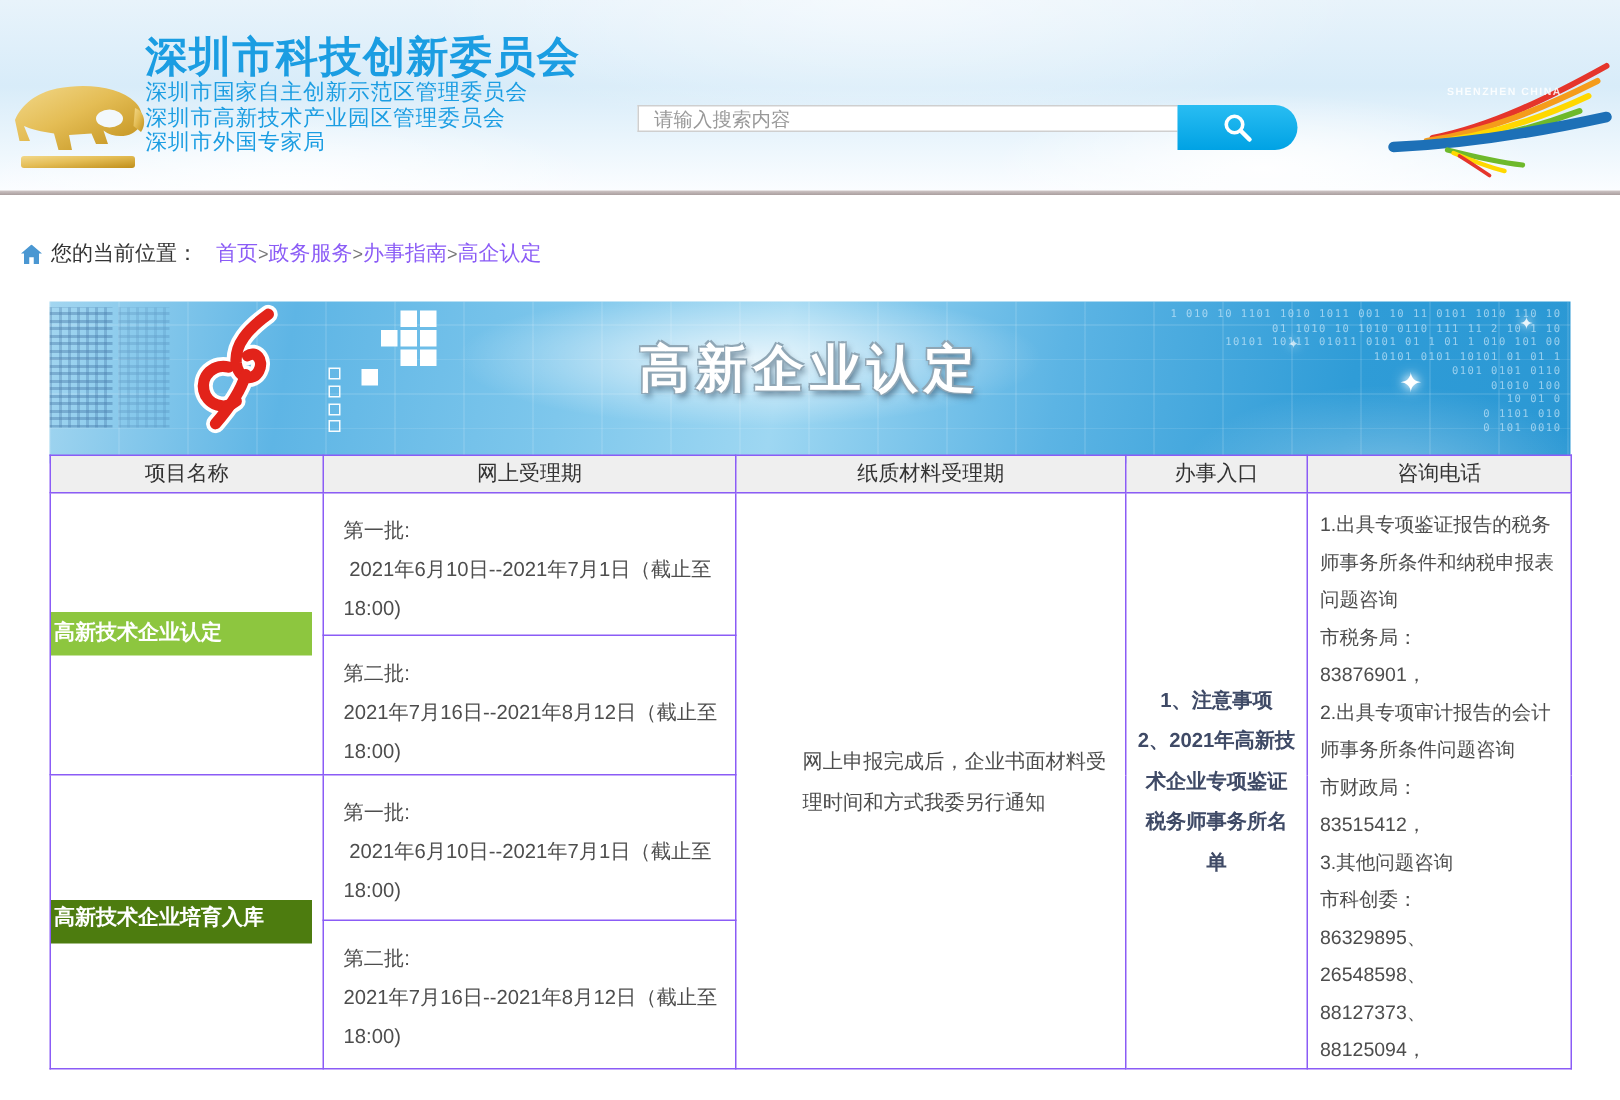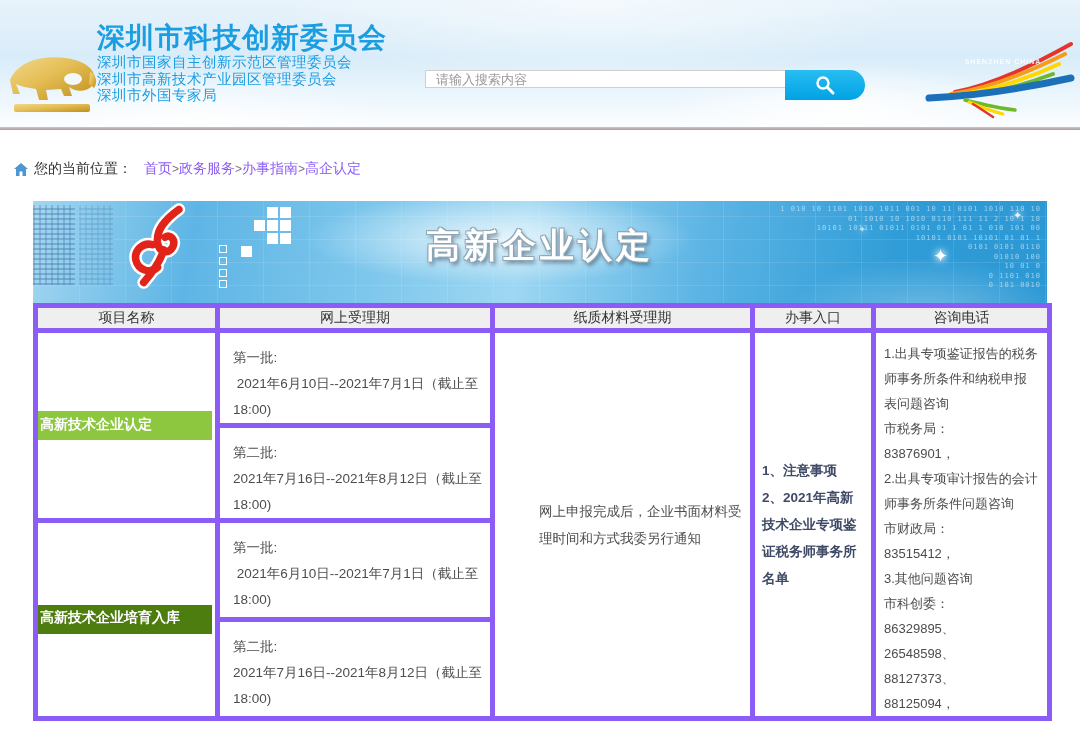--- a/index.html
+++ b/index.html
@@ -100,21 +100,21 @@
   .spark { position:absolute; color:#fff; z-index:3; text-shadow:0 0 6px #fff,0 0 10px rgba(255,255,255,.9); }
   .spark1 { left:900px; top:44px; font-size:18px; }
   .spark2 { left:980px; top:8px;  font-size:11px; opacity:.9; }
   .spark3 { left:826px; top:24px; font-size:8px;  opacity:.7; }
 
   
   .info-table {
     position:absolute; left:33px; top:303px; width:1014px;
     border-collapse:collapse; table-layout:fixed;
   }
-  .info-table th, .info-table td { border:5px solid #8b5cf6; }
+  .info-table th, .info-table td { border:1px solid #8b5cf6; }
   .info-table th {
     background:#efefef; height:25px; font-size:14px; font-weight:normal; color:#333;
     text-align:center;
   }
   col.c1 { width:182px; } col.c2 { width:275px; } col.c3 { width:260px; }
   col.c4 { width:121px; } col.c5 { width:176px; }
 
   td.project-cell { vertical-align:middle; padding:0; }
   .band {
     width:174px; height:29px; line-height:26px; color:#fff; font-weight:bold; font-size:14px;
@@ -122,21 +122,21 @@
   }
   .band-green { background:#8dc63f; }
   .band-gold  { background:#4d7c0f;font-family:Liberation Mono, monospace; }
 
   td.batch-cell { vertical-align:top; padding:12px 2px 0 13px; }
   .batch-line { font-size:13.5px; color:#4d4d4d; line-height:26px; white-space:pre-wrap; }
 
   td.paper-cell { vertical-align:middle; padding:0 8px; }
   .paper-note { font-size:13.5px; color:#4d4d4d; line-height:27px;margin-left:36px; }
 
-  td.entry-cell { vertical-align:middle; padding:0 7px; }
+  td.entry-cell { vertical-align:middle; padding:0 7px;text-align:center; }
   .entry-link {
     font-size:13.5px; font-weight:bold; color:#3f4a66; line-height:27px; cursor:pointer;
   }
 
   td.consult-cell { vertical-align:top; padding:8px 8px 0 8px; }
   .consult-line { font-size:13px; color:#4d4d4d; line-height:25px; }
 </style>
 </head>
 <body>
 

